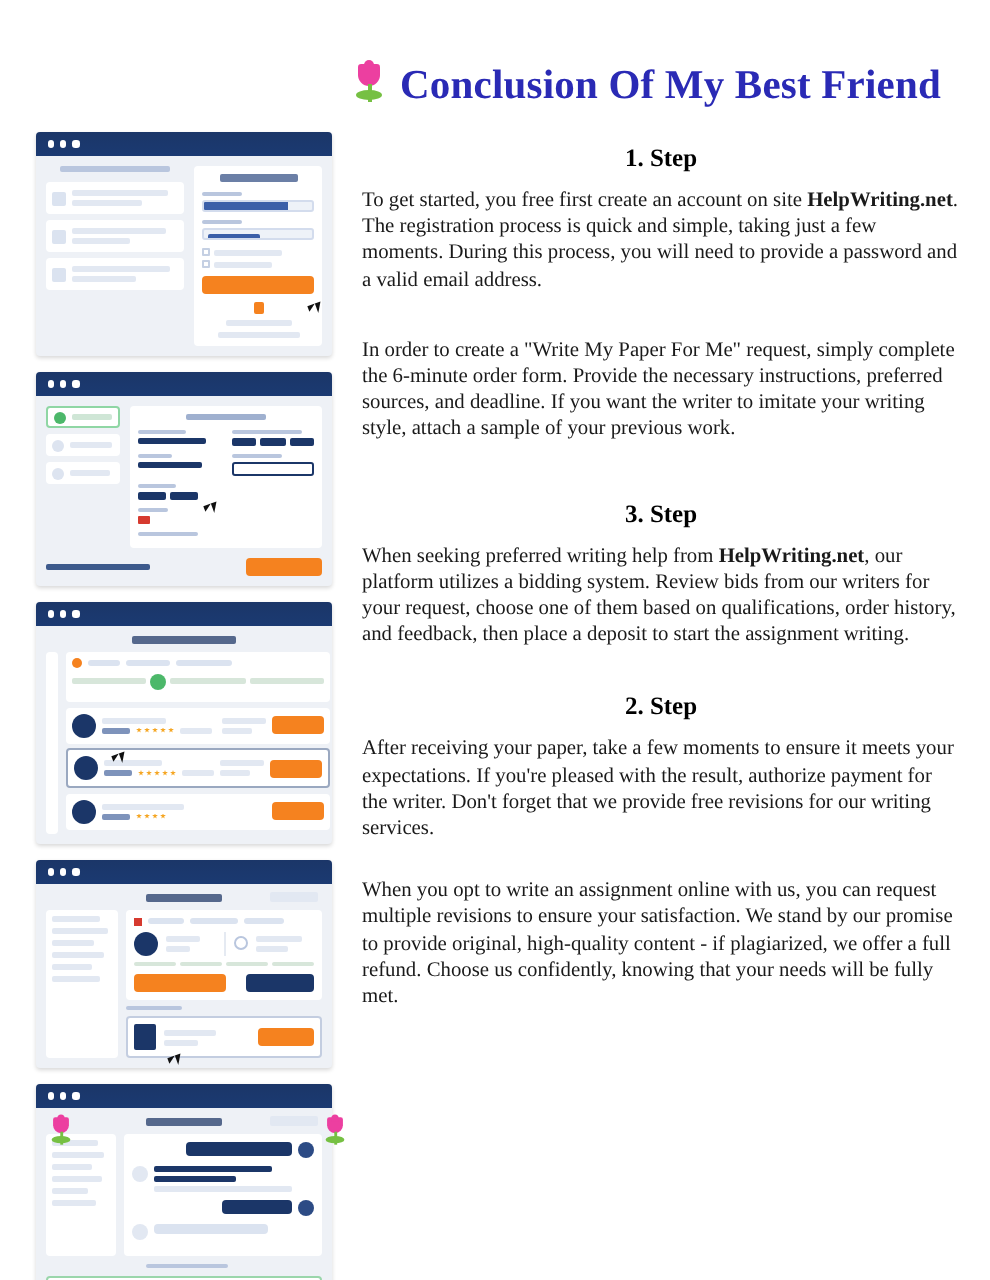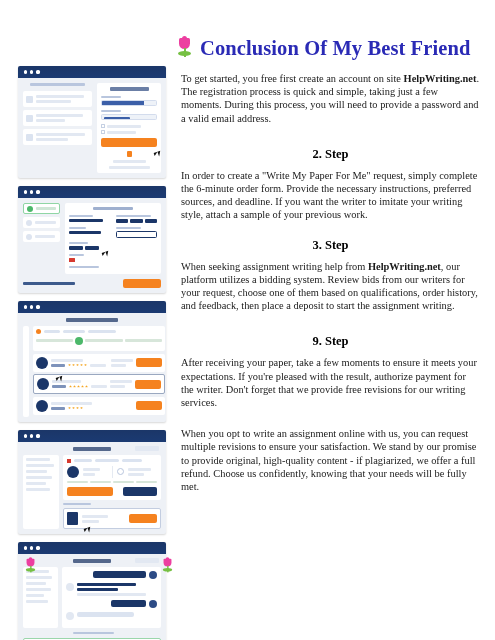--- a/index.html
+++ b/index.html
@@ -14,21 +14,21 @@
     position: relative;
     width: 495px; height: 640px;
     background: #fff;
   }
 
   
   .header {
     position: absolute;
     left: 178px; top: 26px;
     width: 305px; height: 34px;
-    display: flex; align-items: flex-end; gap: 9px;
+    display: flex; align-items: center; gap: 9px;
   }
   .tulip {
     font-size: 19px; line-height: 1;
     display: inline-block;
   }
   .tulip-glyph { position: relative; width: 13px; height: 19px; display:inline-block; }
   .tulip-glyph .bulb {
     position:absolute; left:1px; top:0px; width:11px; height:11px;
     background:#ec3fa0; border-radius: 2px 2px 7px 7px;
   }
@@ -73,21 +73,21 @@
     color: #1a1a1a;
     text-align: left;
     margin: 0;
     font-family: "Liberation Serif", serif;
   }
   .step-body b { font-weight: bold; }
 
   
   #step1 { margin-top: 0px; }
   #step2 { margin-top: 22px; }
-  #step3 { margin-top: 16px; }
+  #step3 { margin-top: 28px; }
   #step4 { margin-top: 22px; }
   #step5 { margin-top: 18px; }
 
   
   .shots { position: absolute; left: 18px; top: 66px; width: 148px; }
   .shot {
     width: 148px;
     background: #eef1f6;
     border-radius: 2px;
     margin-bottom: 8px;
@@ -576,35 +576,35 @@
           
         </div>
       </div>
     </div>
 
   </div>
 
   <div class="content-col">
 
     <div class="step-block" id="step1">
+      <h2 class="step-head">1. Step</h2>
       <p class="step-body"><span>To get started, you free first create an account on site </span><b>HelpWriting.net</b><span>. The registration process is quick and simple, taking just a few moments. During this process, you will need to provide a password and a valid email address.</span></p>
     </div>
 
     <div class="step-block" id="step2">
-      <h2 class="step-head">2. Step</h2>
       <p class="step-body"><span>In order to create a "Write My Paper For Me" request, simply complete the 6-minute order form. Provide the necessary instructions, preferred sources, and deadline. If you want the writer to imitate your writing style, attach a sample of your previous work.</span><b></b><span></span></p>
     </div>
 
     <div class="step-block" id="step3">
       <h2 class="step-head">3. Step</h2>
-      <p class="step-body"><span>When seeking assignment writing help from </span><b>HelpWriting.net</b><span>, our platform utilizes a bidding system. Review bids from our writers for your request, choose one of them based on qualifications, order history, and feedback, then place a deposit to start the assignment writing.</span></p>
+      <p class="step-body"><span>When seeking preferred writing help from </span><b>HelpWriting.net</b><span>, our platform utilizes a bidding system. Review bids from our writers for your request, choose one of them based on qualifications, order history, and feedback, then place a deposit to start the assignment writing.</span></p>
     </div>
 
     <div class="step-block" id="step4">
-      <h2 class="step-head">9. Step</h2>
+      <h2 class="step-head">2. Step</h2>
       <p class="step-body"><span>After receiving your paper, take a few moments to ensure it meets your expectations. If you're pleased with the result, authorize payment for the writer. Don't forget that we provide free revisions for our writing services.</span><b></b><span></span></p>
     </div>
 
     <div class="step-block" id="step5">
       <p class="step-body"><span>When you opt to write an assignment online with us, you can request multiple revisions to ensure your satisfaction. We stand by our promise to provide original, high-quality content - if plagiarized, we offer a full refund. Choose us confidently, knowing that your needs will be fully met.</span><b></b><span></span></p>
     </div>
 
   </div>
 
   <div class="footer-marks">

